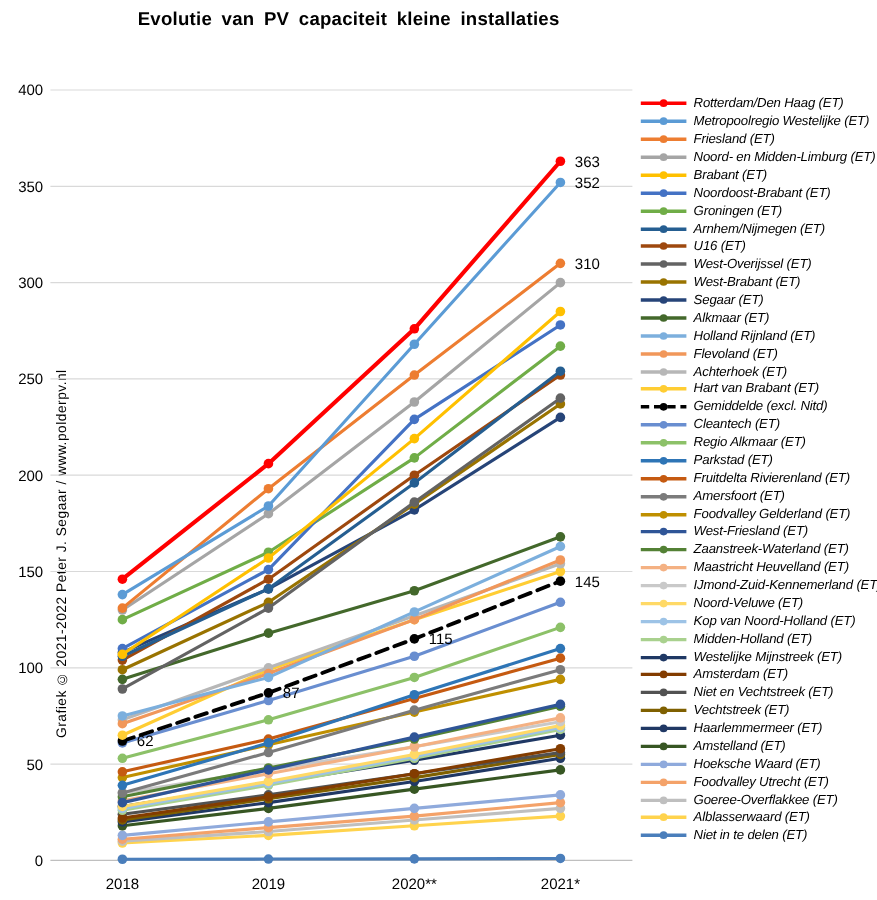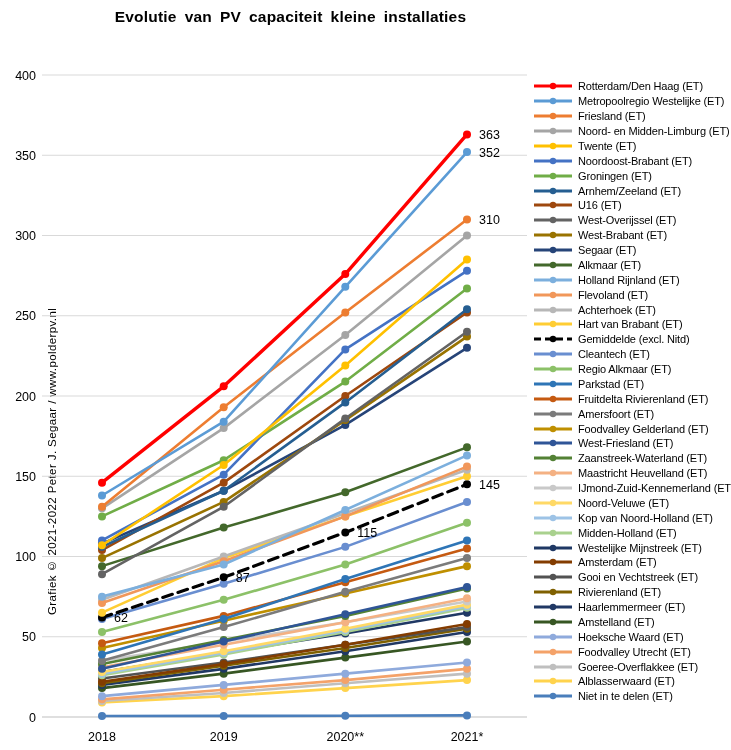--- a/index.html
+++ b/index.html
@@ -12,21 +12,21 @@
              writing-mode:vertical-rl;transform:rotate(180deg);
              font-size:11.5px;letter-spacing:0.4px;white-space:nowrap;
              display:flex;align-items:center;}
   #plot{position:absolute;left:0;top:0;}
   #plot text{font-family:"Liberation Sans",sans-serif;fill:#000;}
   .tick-label{font-size:12.5px;}
   .annot{font-size:12.5px;}
   #legend{position:absolute;left:533px;top:79px;display:flex;flex-direction:column;}
   .legend-item{display:flex;align-items:center;height:14.88px;white-space:nowrap;}
   .legend-item svg{flex:0 0 auto;}
-  .legend-label{font-size:11px;letter-spacing:-0.15px;margin-left:5px;}
+  .legend-label{font-size:11px;letter-spacing:-0.15px;margin-left:5px;font-style:italic;}
 </style>
 </head>
 <body>
 
 <div class="page">
   <div class="title">
     <div>Evolutie van PV capaciteit kleine installaties</div>
   </div>
 
   <div class="copyright">Grafiek © 2021-2022 Peter J. Segaar / www.polderpv.nl</div>
@@ -300,42 +300,42 @@
           <line x1="1" y1="5" x2="39" y2="5" stroke="#A5A5A5" stroke-width="2.8"></line>
           <circle cx="20" cy="5" r="3.2" fill="#A5A5A5"></circle>
         </svg>
         <span class="legend-label">Noord- en Midden-Limburg (ET)</span>
       </div>
       <div class="legend-item">
         <svg width="40" height="10">
           <line x1="1" y1="5" x2="39" y2="5" stroke="#FFC000" stroke-width="2.8"></line>
           <circle cx="20" cy="5" r="3.2" fill="#FFC000"></circle>
         </svg>
-        <span class="legend-label">Twente (ET)</span>
+        <span class="legend-label">Brabant (ET)</span>
       </div>
       <div class="legend-item">
         <svg width="40" height="10">
           <line x1="1" y1="5" x2="39" y2="5" stroke="#4472C4" stroke-width="2.8"></line>
           <circle cx="20" cy="5" r="3.2" fill="#4472C4"></circle>
         </svg>
         <span class="legend-label">Noordoost-Brabant (ET)</span>
       </div>
       <div class="legend-item">
         <svg width="40" height="10">
           <line x1="1" y1="5" x2="39" y2="5" stroke="#70AD47" stroke-width="2.8"></line>
           <circle cx="20" cy="5" r="3.2" fill="#70AD47"></circle>
         </svg>
         <span class="legend-label">Groningen (ET)</span>
       </div>
       <div class="legend-item">
         <svg width="40" height="10">
           <line x1="1" y1="5" x2="39" y2="5" stroke="#255E91" stroke-width="2.8"></line>
           <circle cx="20" cy="5" r="3.2" fill="#255E91"></circle>
         </svg>
-        <span class="legend-label">Arnhem/Zeeland (ET)</span>
+        <span class="legend-label">Arnhem/Nijmegen (ET)</span>
       </div>
       <div class="legend-item">
         <svg width="40" height="10">
           <line x1="1" y1="5" x2="39" y2="5" stroke="#9E480E" stroke-width="2.8"></line>
           <circle cx="20" cy="5" r="3.2" fill="#9E480E"></circle>
         </svg>
         <span class="legend-label">U16 (ET)</span>
       </div>
       <div class="legend-item">
         <svg width="40" height="10">
@@ -503,28 +503,28 @@
           <line x1="1" y1="5" x2="39" y2="5" stroke="#833C00" stroke-width="2.8"></line>
           <circle cx="20" cy="5" r="3.2" fill="#833C00"></circle>
         </svg>
         <span class="legend-label">Amsterdam (ET)</span>
       </div>
       <div class="legend-item">
         <svg width="40" height="10">
           <line x1="1" y1="5" x2="39" y2="5" stroke="#525252" stroke-width="2.8"></line>
           <circle cx="20" cy="5" r="3.2" fill="#525252"></circle>
         </svg>
-        <span class="legend-label">Gooi en Vechtstreek (ET)</span>
+        <span class="legend-label">Niet en Vechtstreek (ET)</span>
       </div>
       <div class="legend-item">
         <svg width="40" height="10">
           <line x1="1" y1="5" x2="39" y2="5" stroke="#7F6000" stroke-width="2.8"></line>
           <circle cx="20" cy="5" r="3.2" fill="#7F6000"></circle>
         </svg>
-        <span class="legend-label">Rivierenland (ET)</span>
+        <span class="legend-label">Vechtstreek (ET)</span>
       </div>
       <div class="legend-item">
         <svg width="40" height="10">
           <line x1="1" y1="5" x2="39" y2="5" stroke="#203864" stroke-width="2.8"></line>
           <circle cx="20" cy="5" r="3.2" fill="#203864"></circle>
         </svg>
         <span class="legend-label">Haarlemmermeer (ET)</span>
       </div>
       <div class="legend-item">
         <svg width="40" height="10">

